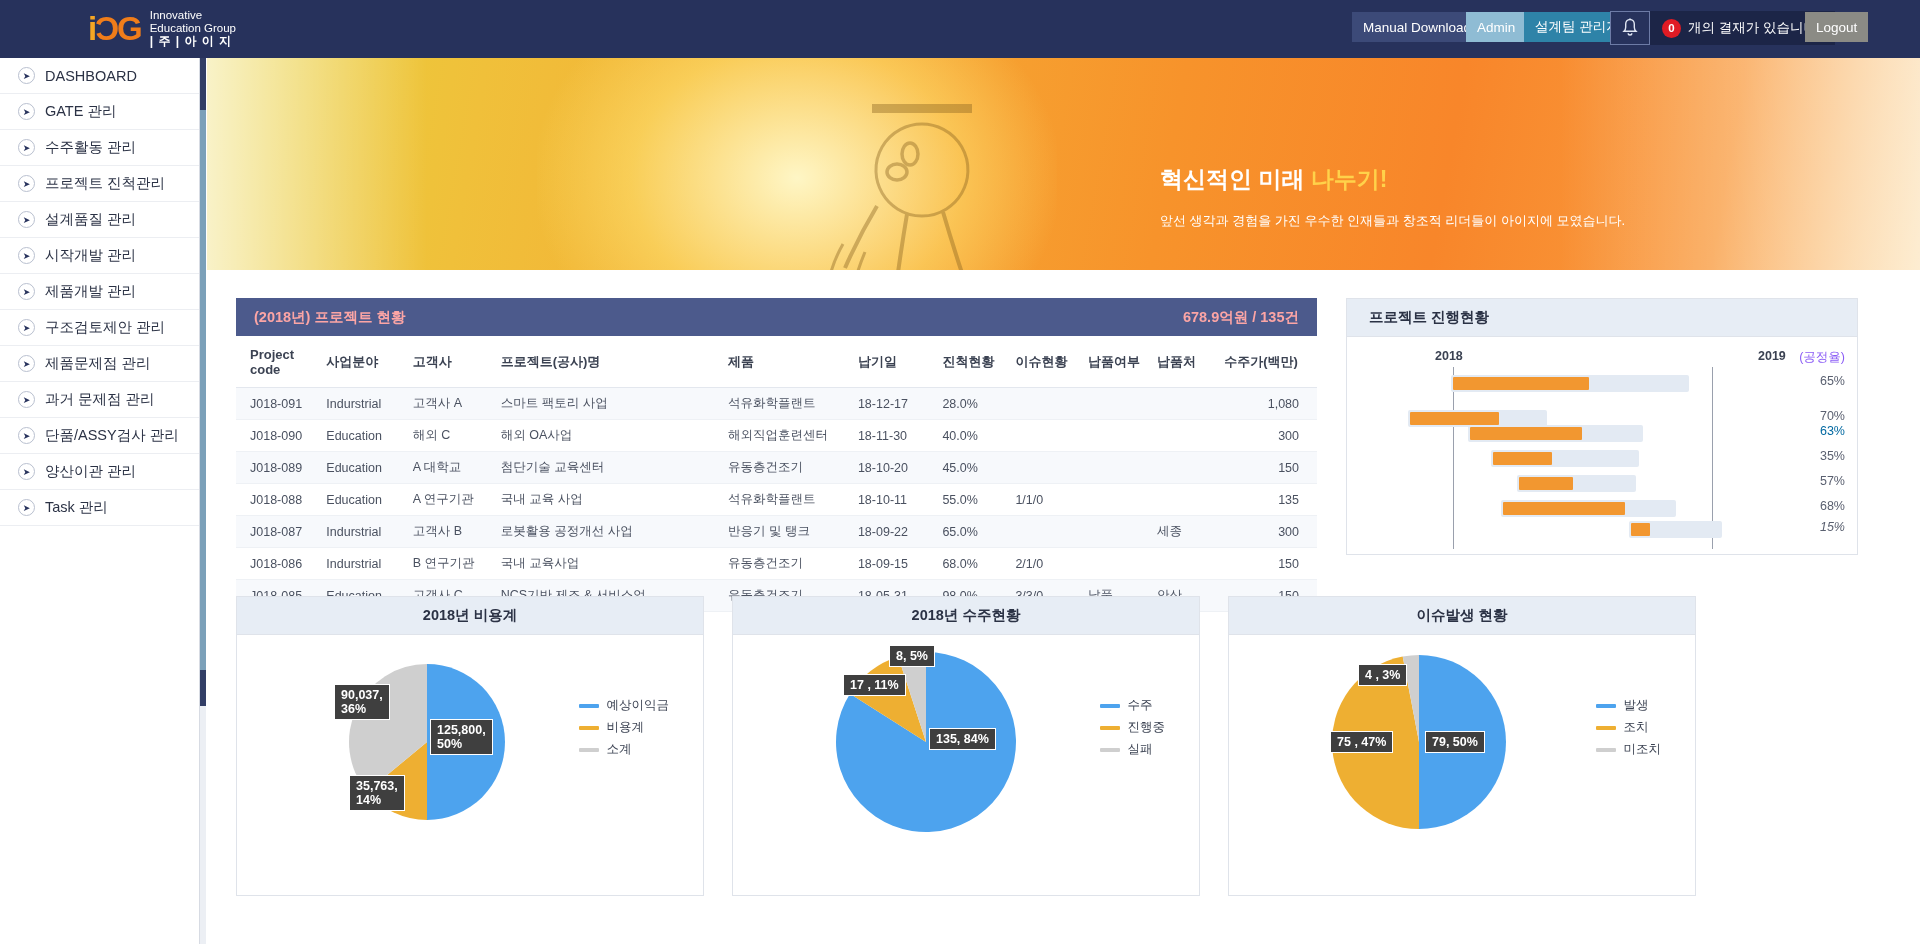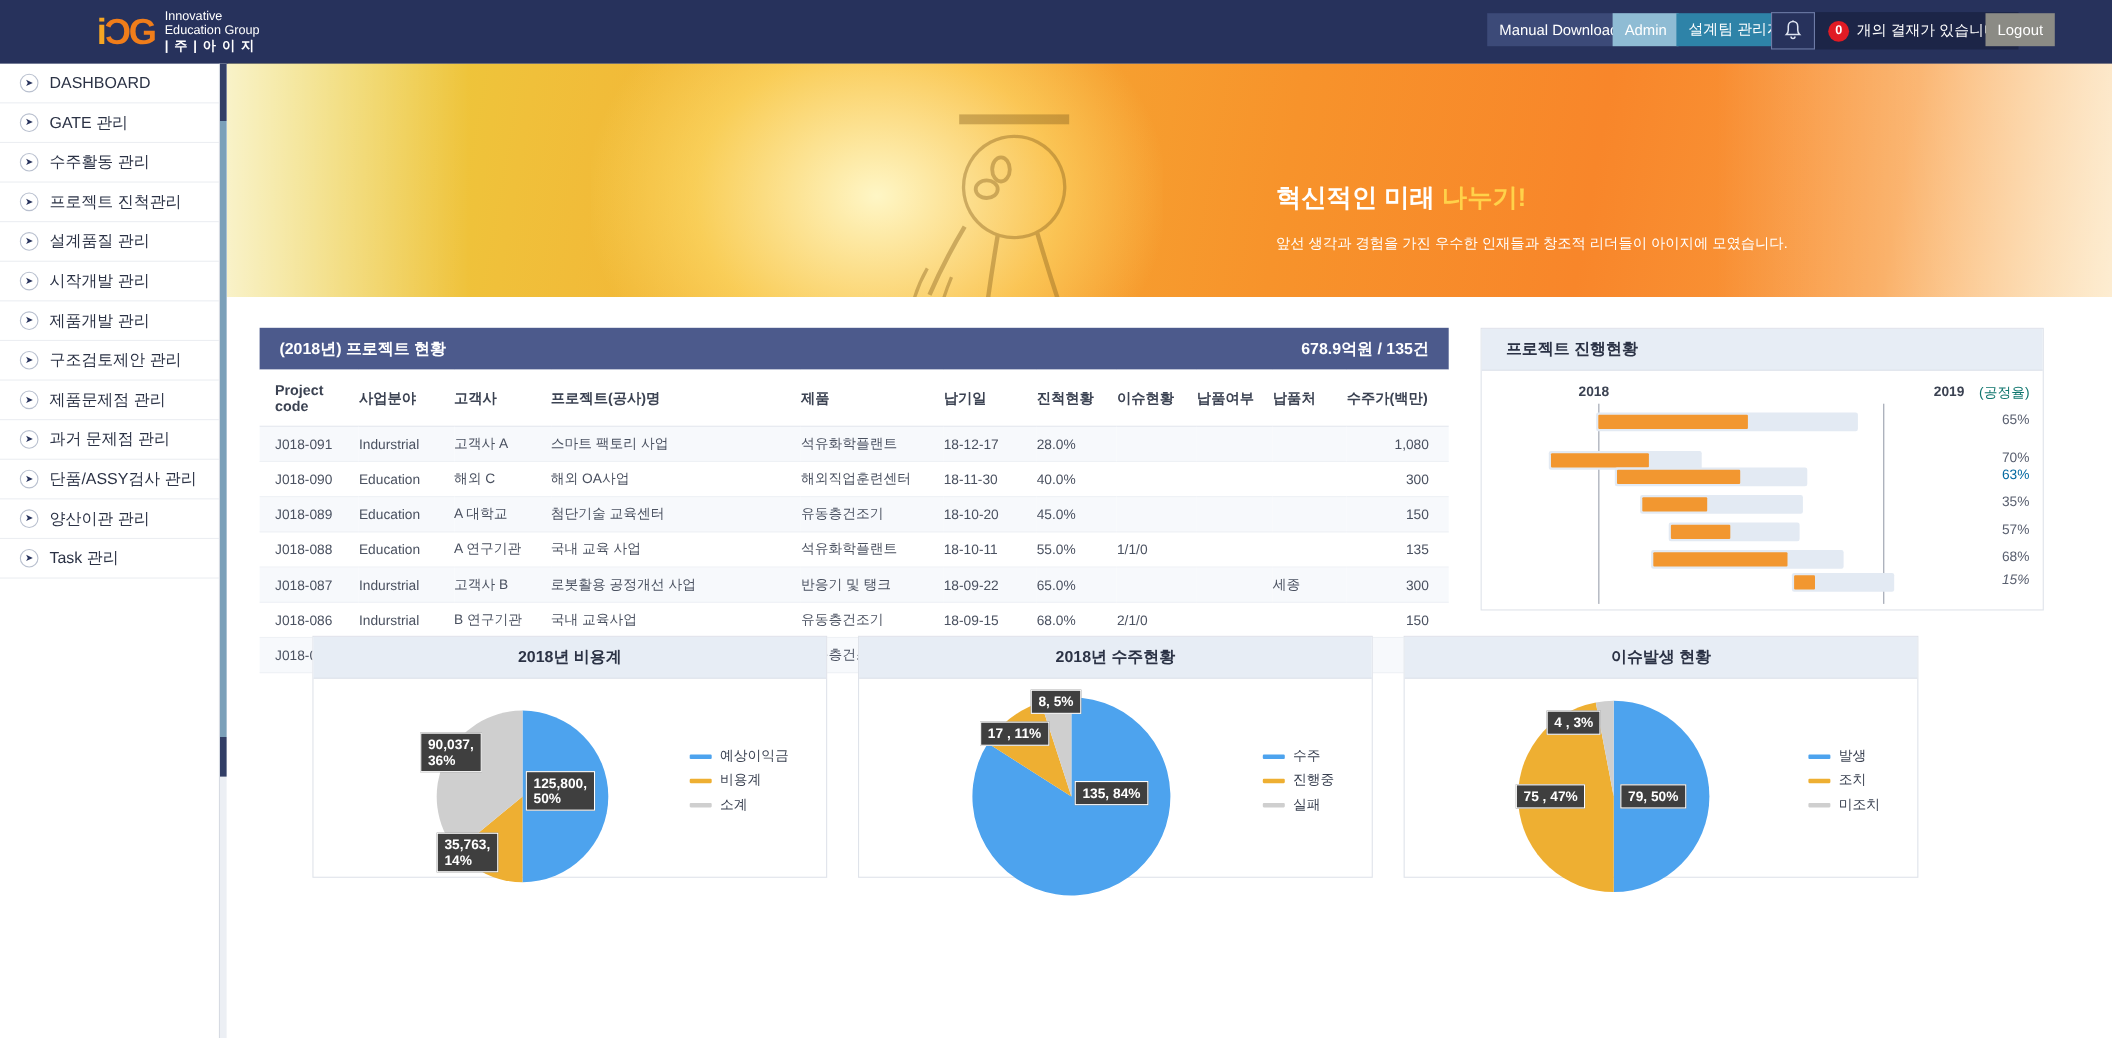--- a/index.html
+++ b/index.html
@@ -98,21 +98,21 @@
     font-family: "Liberation Serif", "DejaVu Serif", serif;
     font-size: 43px; color: #4a3312; letter-spacing: .5px; line-height: 1;
   }
   #banner-h2 { margin-top: 21px; font-size: 23px; font-weight: bold; color: #ffffff; }
   #banner-h2 .accent { color: #ffd24a; }
   .banner-p { margin-top: 8px; font-size: 13px; color: #ffffff; line-height: 19px; }
 
   
   .panel { position: absolute; background: #ffffff; border: 1px solid #dfe3ea; }
   .panel-hd-dark {
-    height: 38px; background: #4c5a8c; color: #ffffff;
+    height: 38px; background: #4c5a8c; color: #fca5a5;
     display: flex; align-items: center; justify-content: space-between;
     padding: 0 18px; font-size: 14.5px; font-weight: bold;
   }
   .panel-hd-light {
     height: 38px; background: #e7edf5; color: #2b3245;
     display: flex; align-items: center; justify-content: center;
     font-size: 14.5px; font-weight: bold; border-bottom: 1px solid #dfe3ea;
   }
   .panel-hd-light.left { justify-content: flex-start; padding-left: 22px; }
 
@@ -140,21 +140,21 @@
   #gantt-body { position: relative; height: 266px; }
   .g-axis-lbl { position: absolute; font-size: 12.5px; color: #3b4252; font-weight: bold; }
   .g-row { position: absolute; left: 0; width: 512px; height: 25px; }
   .g-track { position: absolute; height: 17px; top: 4px; background: #e3eaf3; border-radius: 2px; }
   .g-fill  { position: absolute; height: 13px; top: 6px; background: #f29730; border-radius: 1px; }
   .g-pct { position: absolute; right: 14px; top: 3px; font-size: 12.5px; color: #5a6070; }
   .g-pct.red { color: #0369a1; }
   .g-vline { position: absolute; width: 1px; background: #9aa0ad; }
 
   
-  .pie-panel { top: 578px; width: 468px; height: 220px; margin-left: 48px; }
+  .pie-panel { top: 596px; width: 468px; height: 300px; }
   #pie1 { left: 236px; } #pie2 { left: 732px; } #pie3 { left: 1228px; }
   .pie-body { position: relative; height: 221px; }
   .legend { position: absolute; right: 34px; top: 62px; }
   .legend-row { display: flex; align-items: center; gap: 8px; margin-bottom: 5px; }
   .legend-swatch { width: 20px; height: 4px; border-radius: 1px; }
   .legend-label { font-size: 12.5px; color: #3b4252; }
   .pie-callout {
     position: absolute; background: #3f3f3f; color: #ffffff; border: 1px solid #ffffff;
     font-size: 12.5px; font-weight: bold; padding: 3px 6px; line-height: 14px;
     white-space: pre-line; text-align: left;
@@ -400,21 +400,21 @@
   </table>
 </div>
 
 <div class="panel" id="gantt-panel">
   <div class="panel-hd-light left">
     <span>프로젝트 진행현황</span>
   </div>
   <div id="gantt-body">
     <div class="g-axis-lbl" style="left:88px;top:12px">2018</div>
     <div class="g-axis-lbl" style="left:411px;top:12px">2019</div>
-    <div class="g-axis-lbl" style="right:12px;top:12px;font-weight:normal;color:#0f766e">(공정율)</div>
+    <div class="g-axis-lbl" style="right:12px;top:12px;font-weight:normal;color:#8b5cf6">(공정율)</div>
     <div class="g-vline" id="gv1" style="left: 105.85px; top: 30px; height: 182px;"></div>
     <div class="g-vline" id="gv2" style="left: 364.9px; top: 30px; height: 182px;"></div>
     <div id="gantt-rows">
         <div class="g-row" style="top: 34px;">
           <div class="g-track" style="left: 104.2px; width: 237.6px;"></div>
           <div class="g-fill" style="left: 106.2px; width: 135.432px;"></div>
           <div class="g-pct">65%</div>
         </div>
         <div class="g-row" style="top: 69px;">
           <div class="g-track" style="left: 61.3px; width: 138.6px;"></div>

